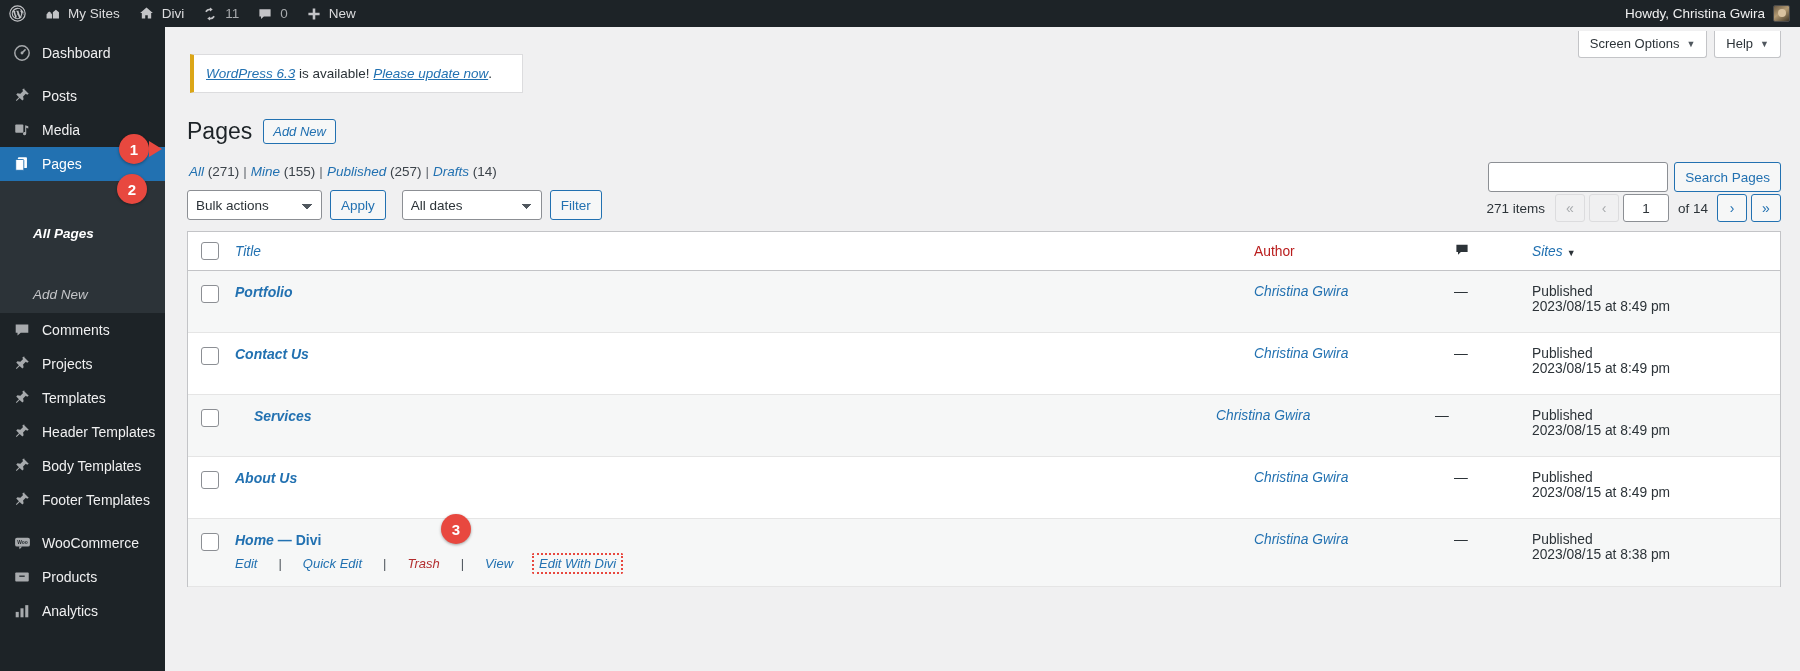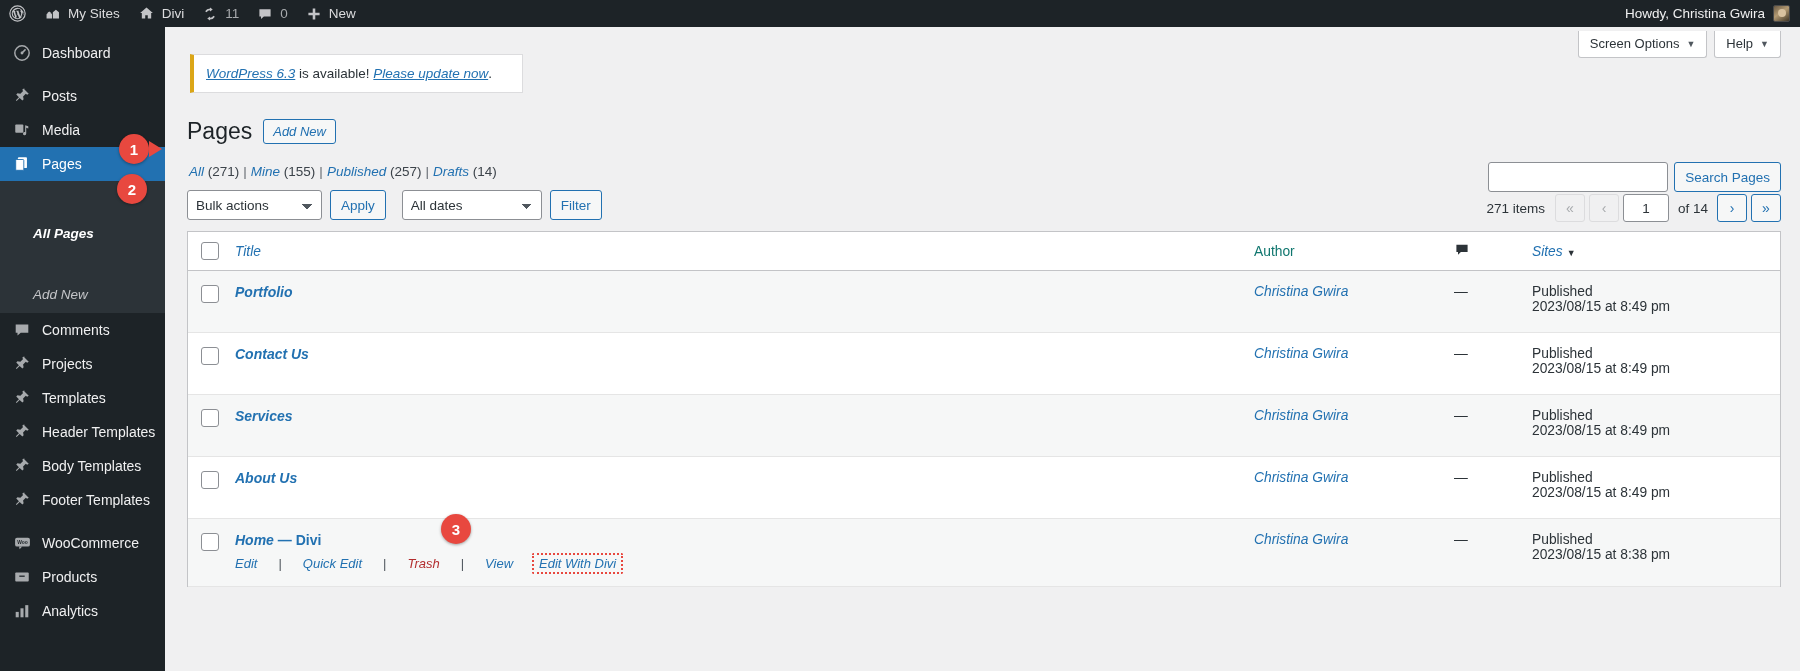--- a/index.html
+++ b/index.html
@@ -212,21 +212,21 @@
   .trow.head .c-cb { align-items: center; }
   .c-title { flex: 1 1 auto; padding: 0 10px 0 0; }
   .c-author { width: 200px; flex: none; }
   .c-comments { width: 78px; flex: none; }
   .c-date { width: 248px; flex: none; }
   .cbx {
     width: 18px; height: 18px; border: 1px solid #8c8f94;
     border-radius: 3px; background: #fff; flex: none;
   }
   .th-link { color: #2271b1; }
-  .th-plain { color: #0f766e; }
+  .th-plain { color: #b91c1c; }
   .sort-arrow { font-size: 9px; color: #2c3338; margin-left: 4px; }
   .row-body { padding: 13px 0 14px 0; }
   .row-title {
     color: #2271b1; font-weight: 700; font-size: 14px;
   }
   .row-actions {
     margin-top: 5px; font-size: 13px; color: #50575e;
     display: flex; align-items: center; gap: 16px;
   }
   .row-actions a { color: #2271b1; }
@@ -564,21 +564,21 @@
         <div class="cell-txt dash">—</div>
       </div>
       <div class="c-date">
         <div class="cell-txt">
           <div class="date-status">Published</div>
           <div class="date-val">2023/08/15 at 8:49 pm</div>
         </div>
       </div>
     </div>
 
-    <div class="trow alt" style="height:62px;">
+    <div class="trow alt" style="height:62px;gap:19px;">
       <div class="c-cb" style="padding-top:14px;">
         <span class="cbx"></span>
       </div>
       <div class="c-title">
         <div class="row-body">
           <a class="row-title">Services</a>
         </div>
       </div>
       <div class="c-author">
         <div class="cell-txt"><a>Christina Gwira</a></div>

